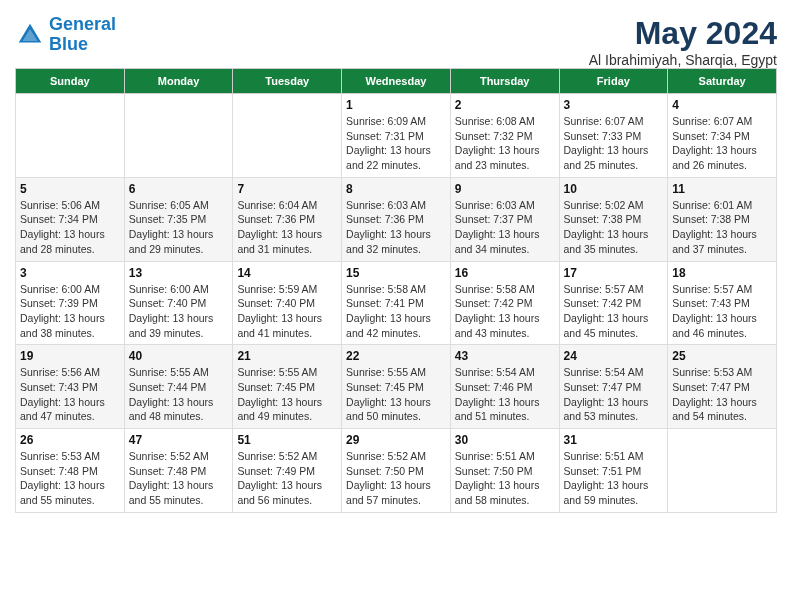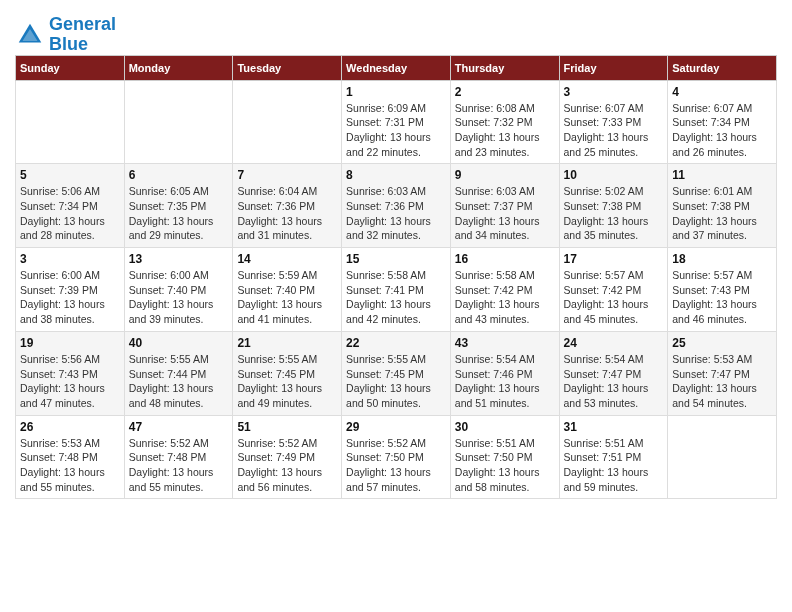--- a/index.html
+++ b/index.html
@@ -44,25 +44,25 @@
     .subtitle {
       font-size: 14px;
       color: #333;
     }
     table {
       width: 100%;
       border-collapse: collapse;
       font-size: 11px;
     }
     thead tr th {
-      background: #7f1d1d;
+      background: #15803d;
       color: #fff;
       font-weight: bold;
       padding: 6px 4px;
-      text-align: left;
+      text-align: center;
       border: 1px solid #ccc;
     }
     tbody tr td {
       vertical-align: top;
       padding: 4px 4px;
       border: 1px solid #ddd;
       min-height: 70px;
       background: #fff;
     }
     tbody tr:nth-child(even) td {
@@ -90,20 +90,24 @@
   <div class="logo">
     <svg class="logo-icon" viewBox="0 0 40 40">
       <polygon points="20,5 35,30 5,30" fill="#1a7abf"></polygon>
       <polygon points="20,12 30,28 10,28" fill="#fff" opacity="0.3"></polygon>
     </svg>
     <div class="logo-text">
       <div><span>General</span></div>
       <div><span style="color:#1a7abf">Blue</span></div>
     </div>
   </div>
+  <div class="title-block">
+    <div class="main-title">May 2024</div>
+    <div class="subtitle">Al Ibrahimiyah, Sharqia, Egypt</div>
+  </div>
 </div>
 
 <table>
   <thead>
     <tr>
     <th>Sunday</th>
         <th>Monday</th>
         <th>Tuesday</th>
         <th>Wednesday</th>
         <th>Thursday</th>

